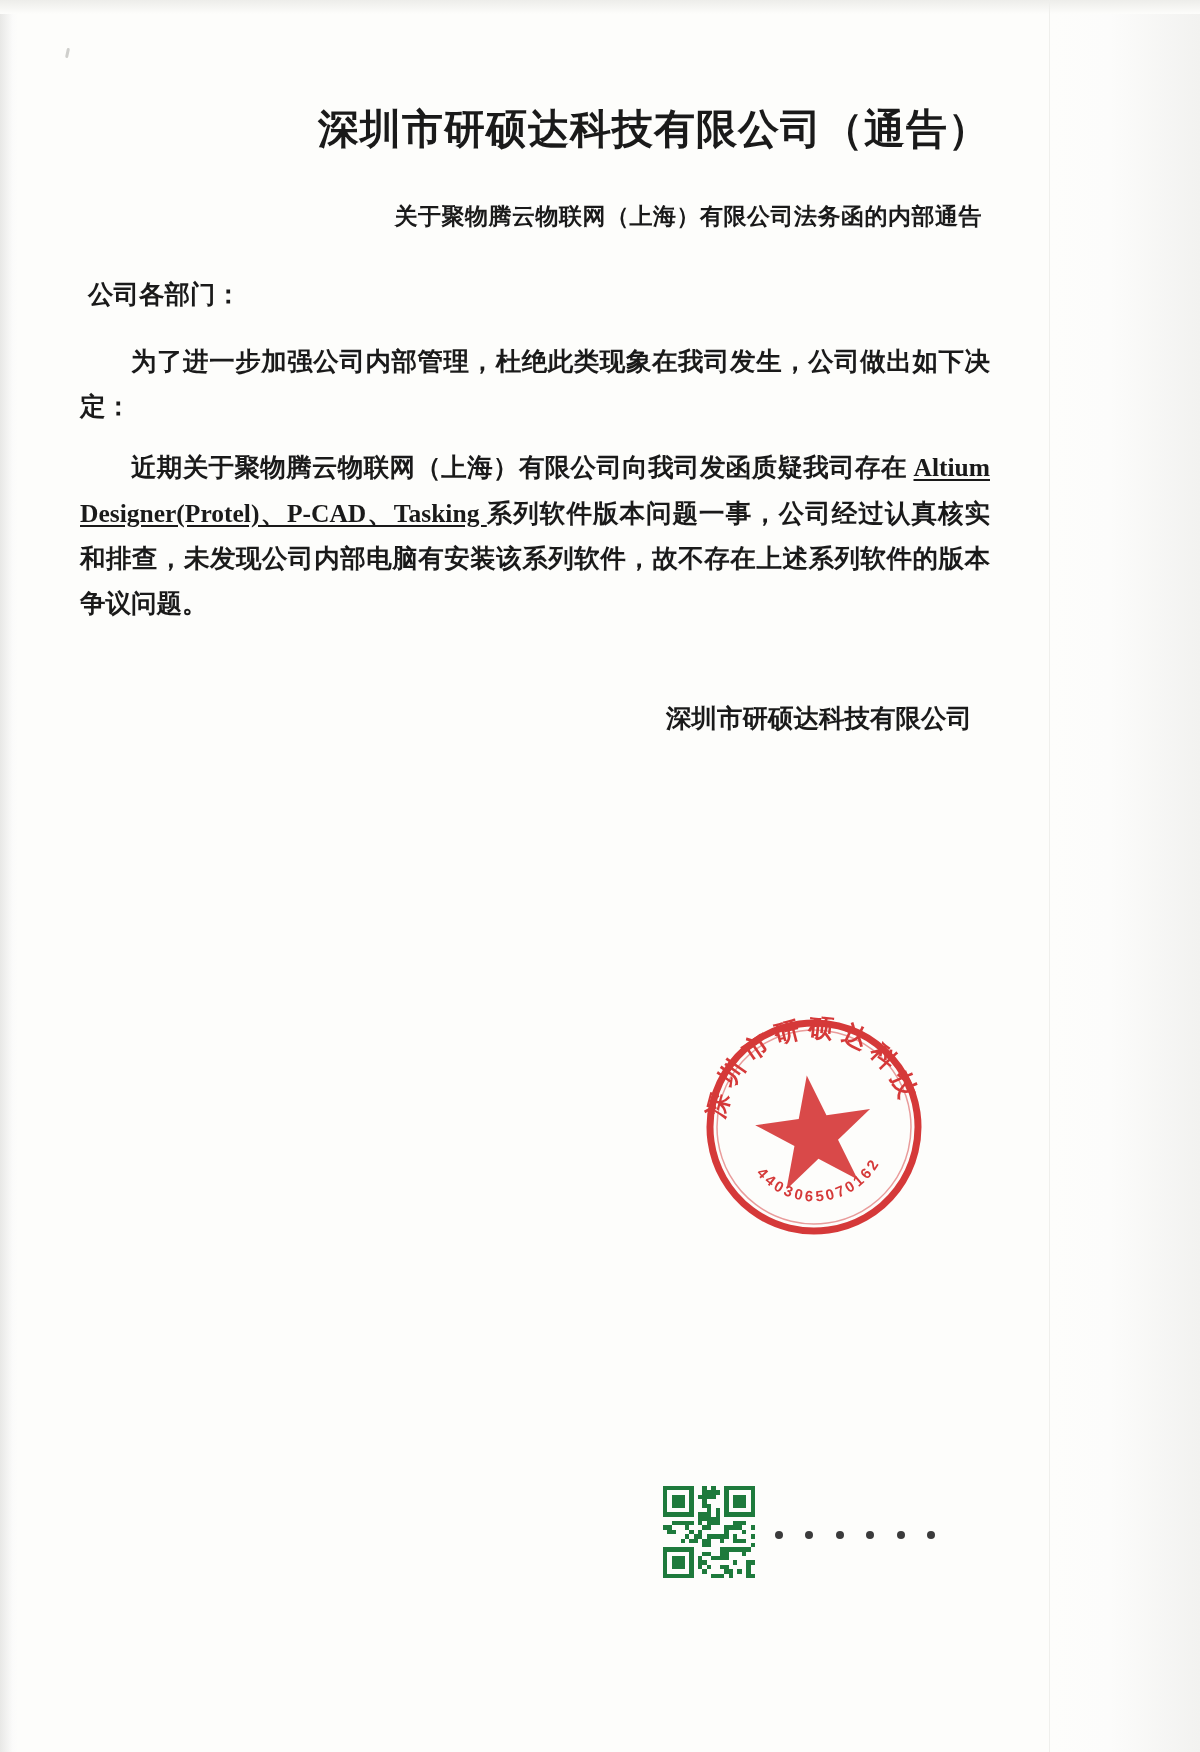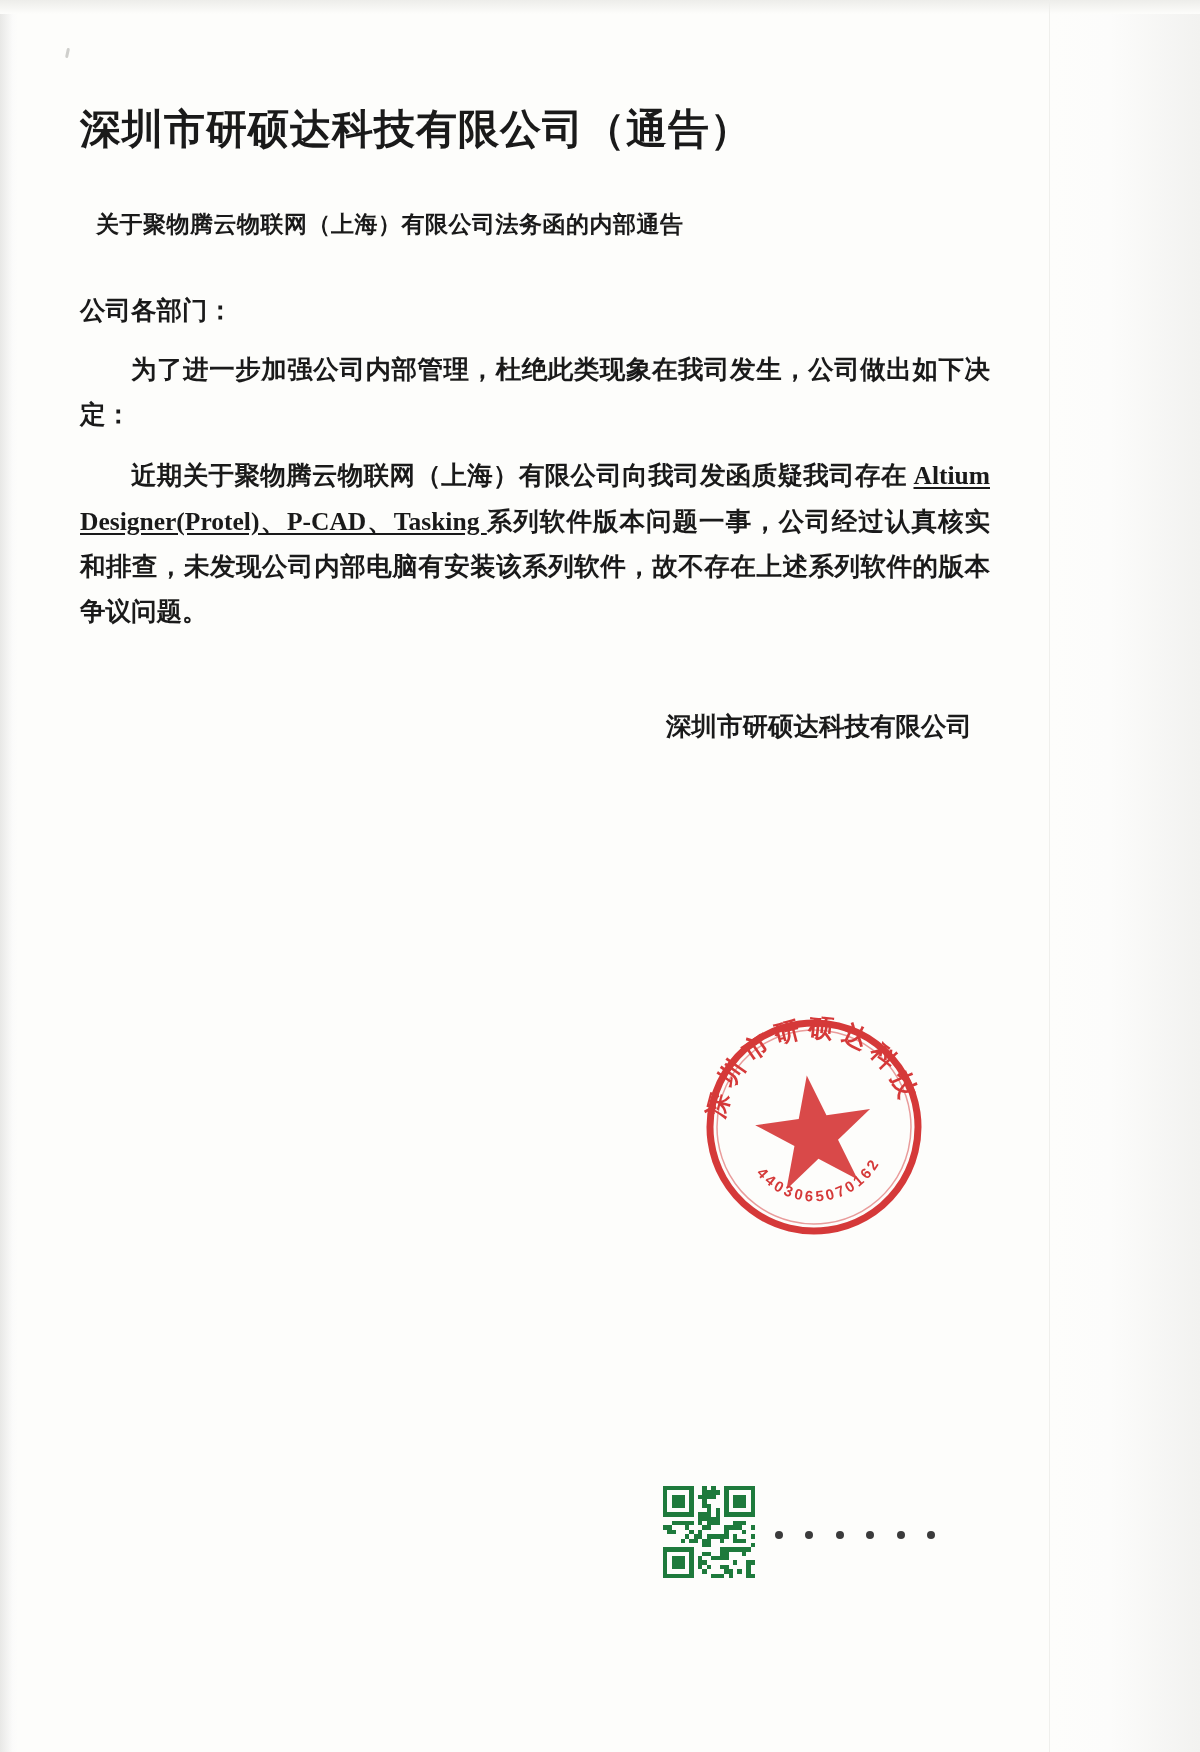--- a/index.html
+++ b/index.html
@@ -59,39 +59,39 @@
   .doc {
     position: absolute;
     left: 80px;
     top: 0;
     width: 910px;
   }
 
   #doc-title {
     margin: 0;
     padding-top: 104px;
-    text-align: left;
+    text-align: right;
     font-size: 41px;
     font-weight: bold;
     letter-spacing: 1px;
     line-height: 1.25;
     font-family: "Liberation Serif", "DejaVu Serif", serif;
   }
 
   #doc-subtitle {
-    margin: 16px;
+    margin: 8px;
     padding-top: 38px;
-    text-align: left;
+    text-align: right;
     font-size: 23px;
     font-weight: bold;
     letter-spacing: 0.5px;
   }
 
   #salutation {
-    margin: 0;
+    margin: 8px;
     padding-top: 36px;
     font-size: 25.5px;
     font-weight: bold;
     line-height: 1.5;
   }
 
   .body-para {
     margin: 0;
     padding-top: 16px;
     font-size: 25.5px;

